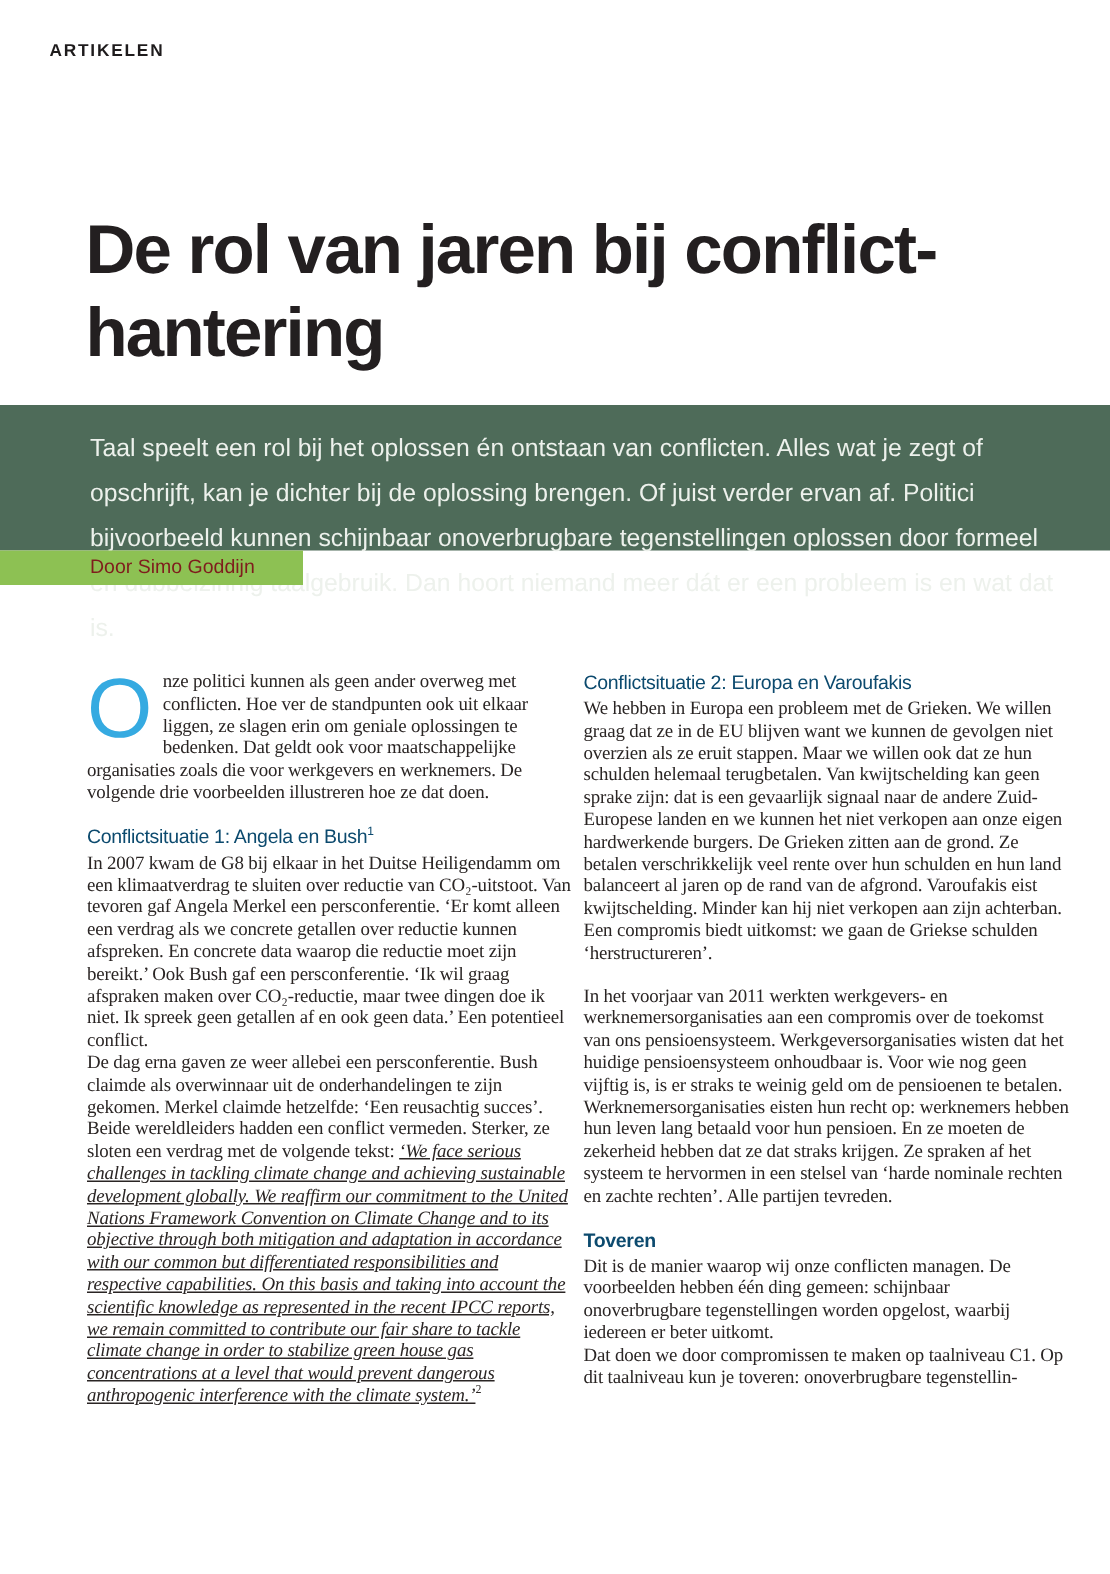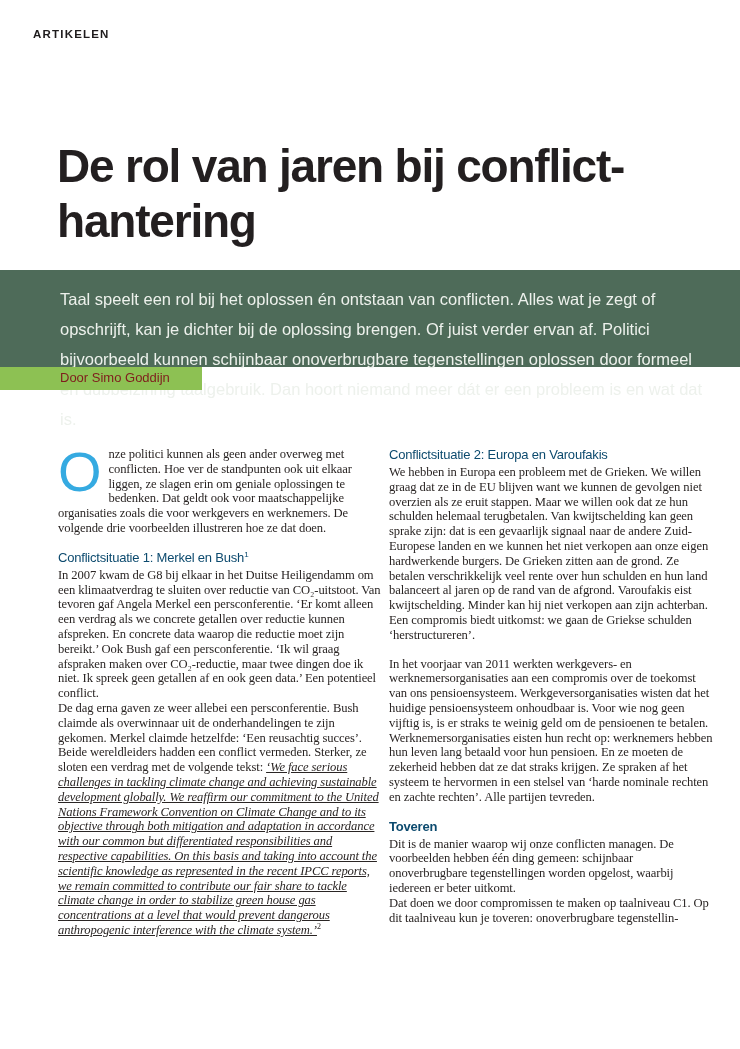--- a/index.html
+++ b/index.html
@@ -75,21 +75,21 @@
   </div>
 
   <div class="byline"><span>Door Simo Goddijn</span></div>
 
   <div class="columns">
 
     <div class="col">
       <p class="body"><span class="dropcap">O</span><span>nze politici kunnen als geen ander overweg met conflicten. Hoe ver de standpunten ook uit elkaar liggen, ze slagen erin om geniale oplossingen te bedenken. Dat geldt ook voor maatschappelijke organisaties zoals die voor werkgevers en werknemers. De volgende drie voorbeelden illustreren hoe ze dat doen.</span></p>
 
       <div class="section">
-        <h3 class="subhead"><span>Conflictsituatie 1: Merkel en Bush</span><sup>1</sup></h3>
+        <h3 class="subhead"><span>Conflictsituatie 1: Angela en Bush</span><sup>1</sup></h3>
         <p class="body">In 2007 kwam de G8 bij elkaar in het Duitse Heiligendamm om een klimaatverdrag te sluiten over reductie van CO₂-uitstoot. Van tevoren gaf Angela Merkel een persconferentie. ‘Er komt alleen een verdrag als we concrete getallen over reductie kunnen afspreken. En concrete data waarop die reductie moet zijn bereikt.’ Ook Bush gaf een persconferentie. ‘Ik wil graag afspraken maken over CO₂-reductie, maar twee dingen doe ik niet. Ik spreek geen getallen af en ook geen data.’ Een potentieel conflict.</p>
         <p class="body"><span>De dag erna gaven ze weer allebei een persconferentie. Bush claimde als overwinnaar uit de onderhandelingen te zijn gekomen. Merkel claimde hetzelfde: ‘Een reusachtig succes’. Beide wereldleiders hadden een conflict vermeden. Sterker, ze sloten een verdrag met de volgende tekst: </span><span class="it">‘We face serious challenges in tackling climate change and achieving sustainable development globally. We reaffirm our commitment to the United Nations Framework Convention on Climate Change and to its objective through both mitigation and adaptation in accordance with our common but differentiated responsibilities and respective capabilities. On this basis and taking into account the scientific knowledge as represented in the recent IPCC reports, we remain committed to contribute our fair share to tackle climate change in order to stabilize green house gas concentrations at a level that would prevent dangerous anthropogenic interference with the climate system.’</span><sup>2</sup></p>
       </div>
     </div>
 
     <div class="col">
       <div>
         <h3 class="subhead">Conflictsituatie 2: Europa en Varoufakis</h3>
         <p class="body">We hebben in Europa een probleem met de Grieken. We willen graag dat ze in de EU blijven want we kunnen de gevolgen niet overzien als ze eruit stappen. Maar we willen ook dat ze hun schulden helemaal terugbetalen. Van kwijtschelding kan geen sprake zijn: dat is een gevaarlijk signaal naar de andere Zuid-Europese landen en we kunnen het niet verkopen aan onze eigen hardwerkende burgers. De Grieken zitten aan de grond. Ze betalen verschrikkelijk veel rente over hun schulden en hun land balanceert al jaren op de rand van de afgrond. Varoufakis eist kwijtschelding. Minder kan hij niet verkopen aan zijn achterban. Een compromis biedt uitkomst: we gaan de Griekse schulden ‘herstructureren’.</p>
       </div>

